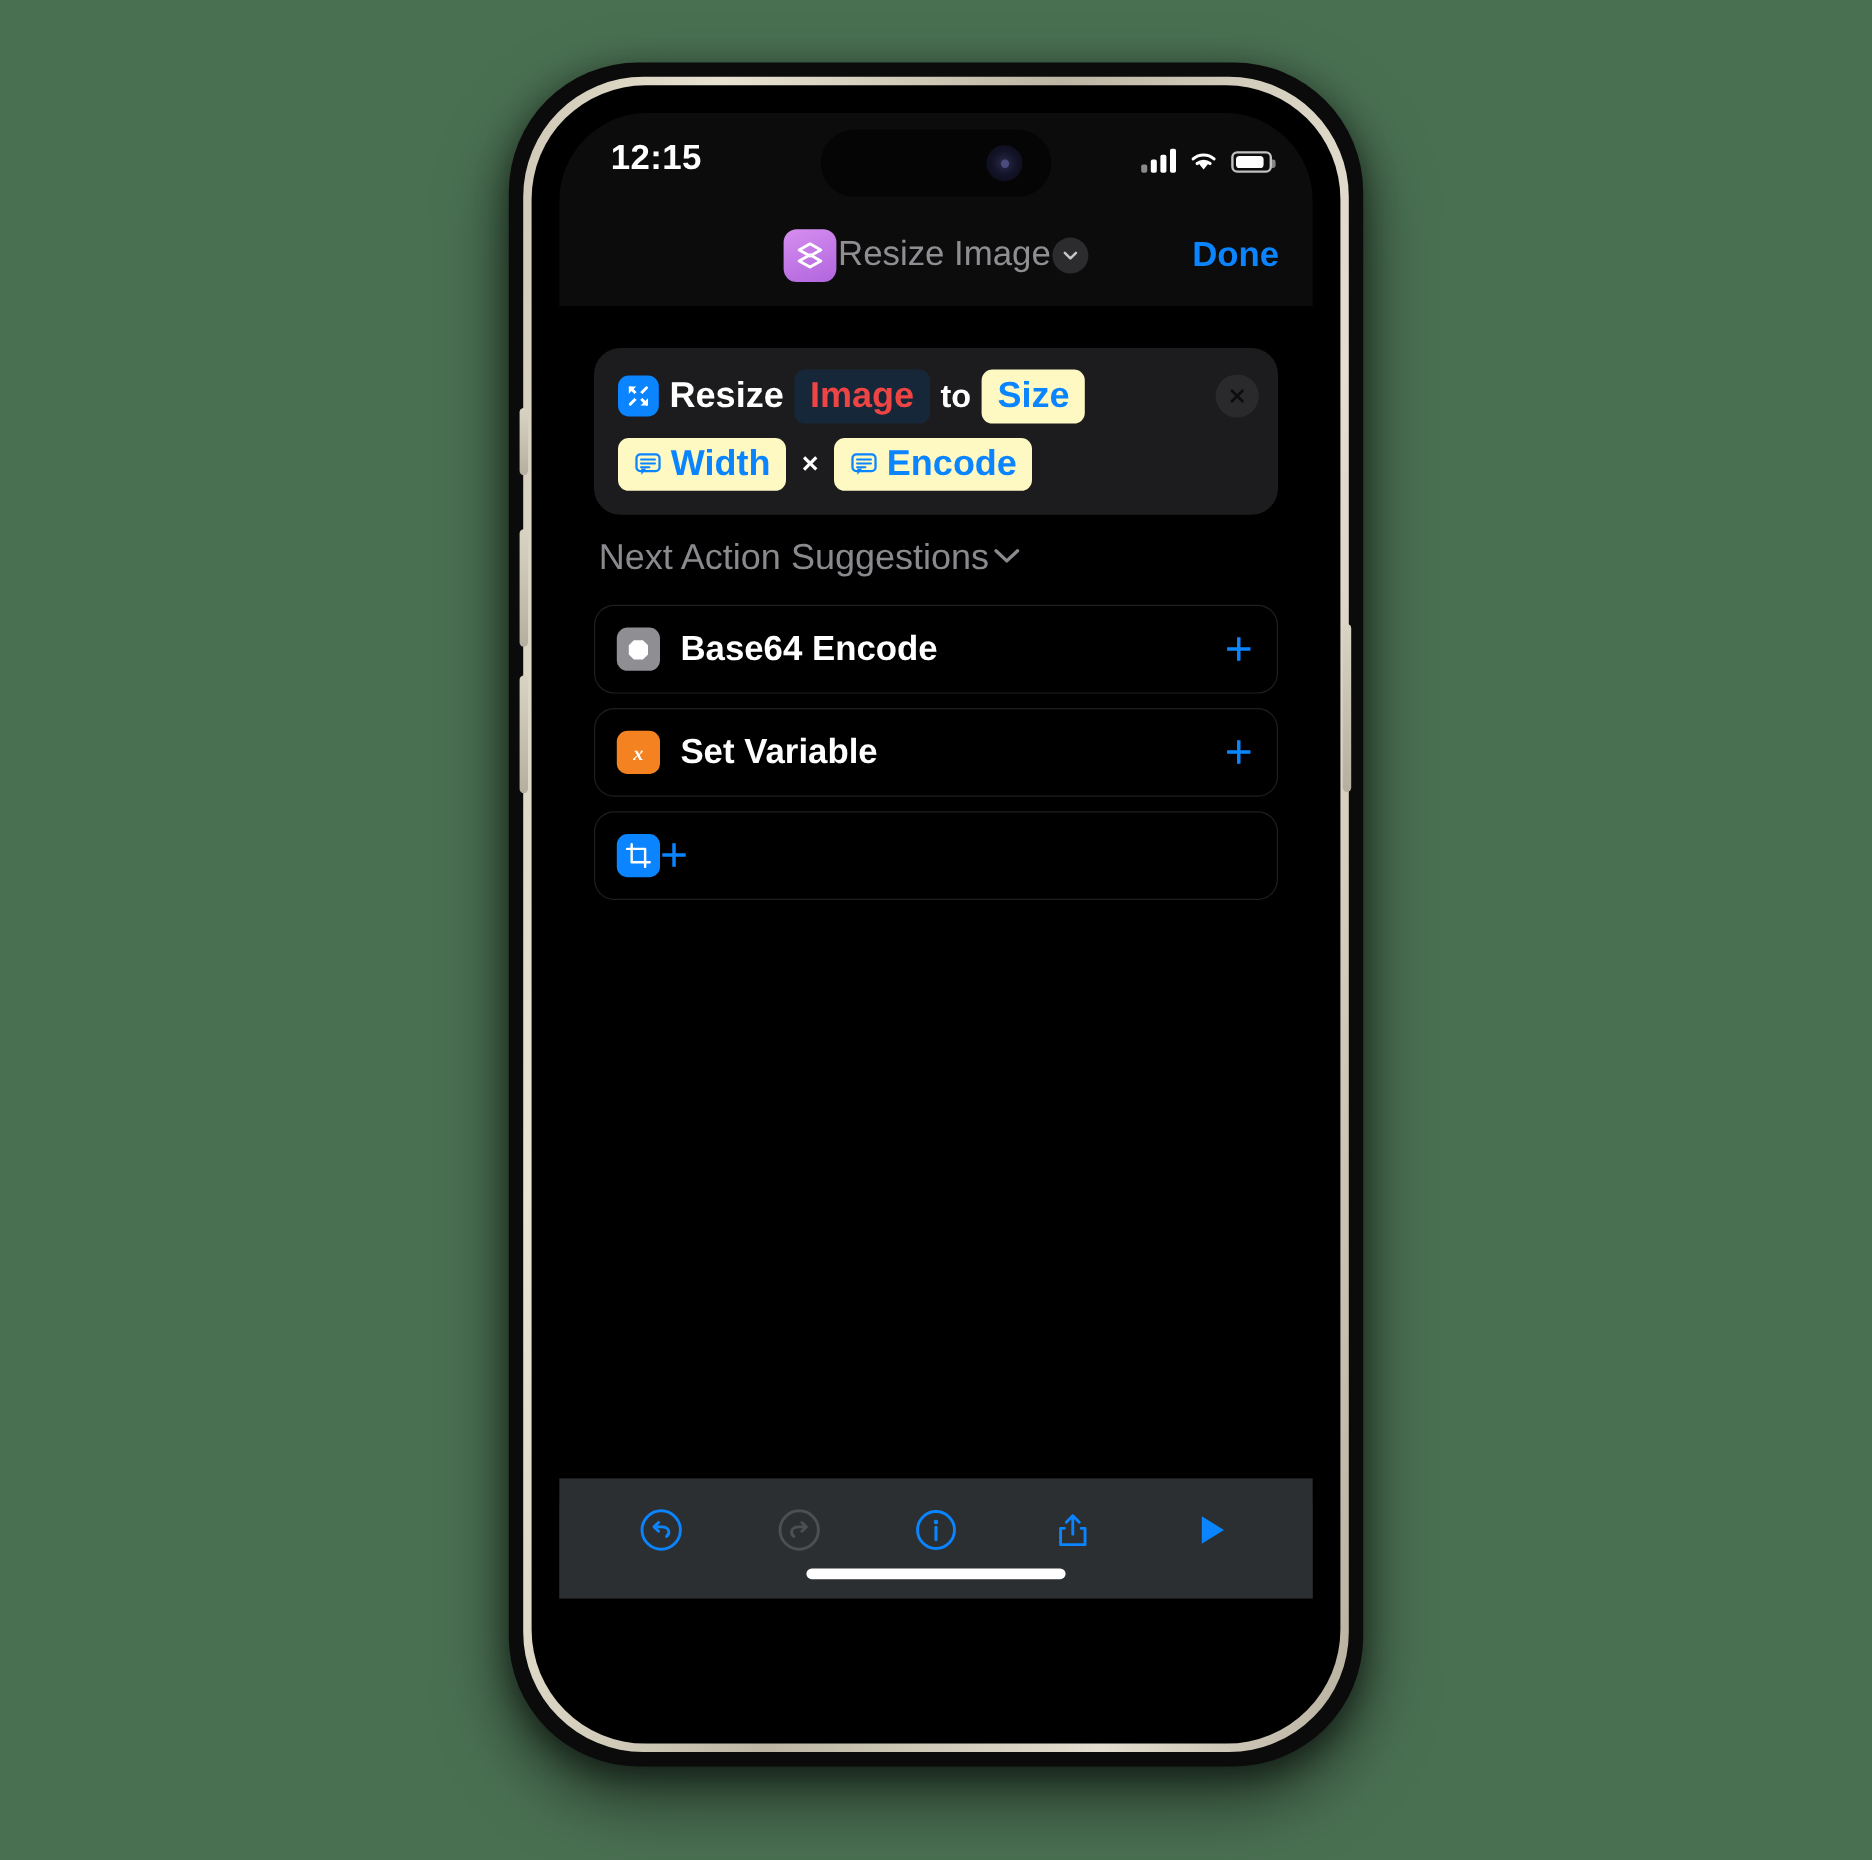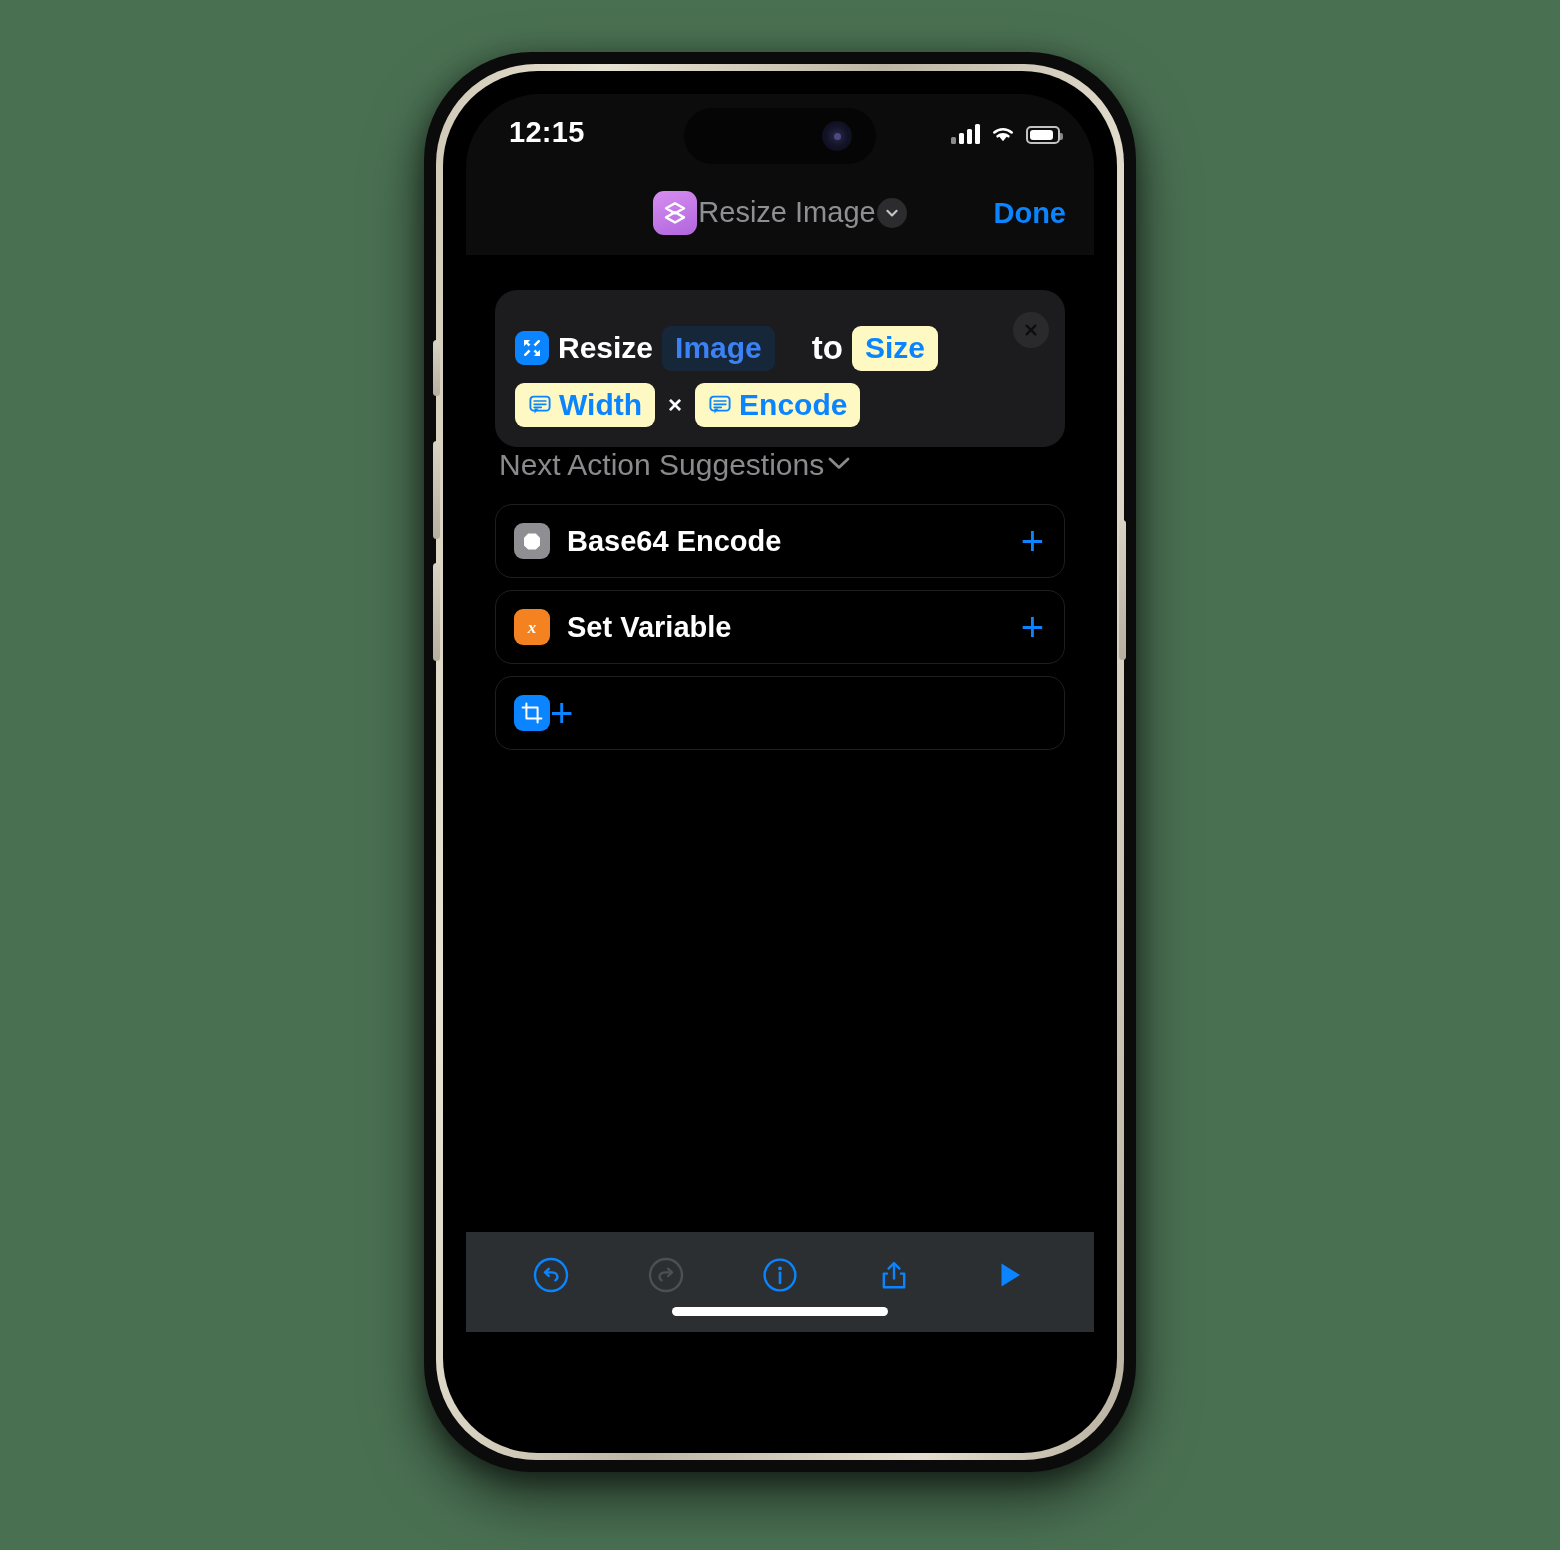--- a/index.html
+++ b/index.html
@@ -121,36 +121,36 @@
     position:absolute; right:28px; top:50%; transform:translateY(-50%);
     color:#0a84ff; font-size:29px; font-weight:700;
   }
 
   
   .content { position:relative; background:#000; height:1076px; }
 
   .action-card {
     position:absolute; left:29px; top:34px; right:29px;
     background:#1c1c1e; border-radius:22px;
-    padding:36px 20px 20px 20px;
+    padding:18px 20px 20px 20px;
   }
   .card-row { display:flex; align-items:center; flex-wrap:wrap; gap:9px; }
   .card-row.r2 { margin-top:12px; }
   .resize-icon {
     width:34px; height:34px; border-radius:9px; background:#0a84ff;
     display:flex; align-items:center; justify-content:center; flex:0 0 auto;
   }
   .word { color:#fff; font-size:30px; font-weight:600; }
-  .word.small { font-size:33px; font-weight:600;margin-left:28px; }
+  .word.small { font-size:27px; font-weight:600; }
   .token {
     display:inline-flex; align-items:center; gap:7px;
     padding:5px 13px; border-radius:9px;
     font-size:30px; font-weight:600; line-height:1.15;
   }
-  .token.placeholder { background:#17273a; color:#3b82f6; }
+  .token.placeholder { background:#17273a; color:#ef4444; }
   .token.blue { background:#fef9c3; color:#0a84ff; }
   .times { color:#fff; font-size:24px; font-weight:700; padding:0 4px; }
   .card-close {
     position:absolute; right:16px; top:22px;
     width:36px; height:36px; border-radius:50%;
     background:#2a2a2c;
     display:flex; align-items:center; justify-content:center;
   }
 
   .sugg-head {

